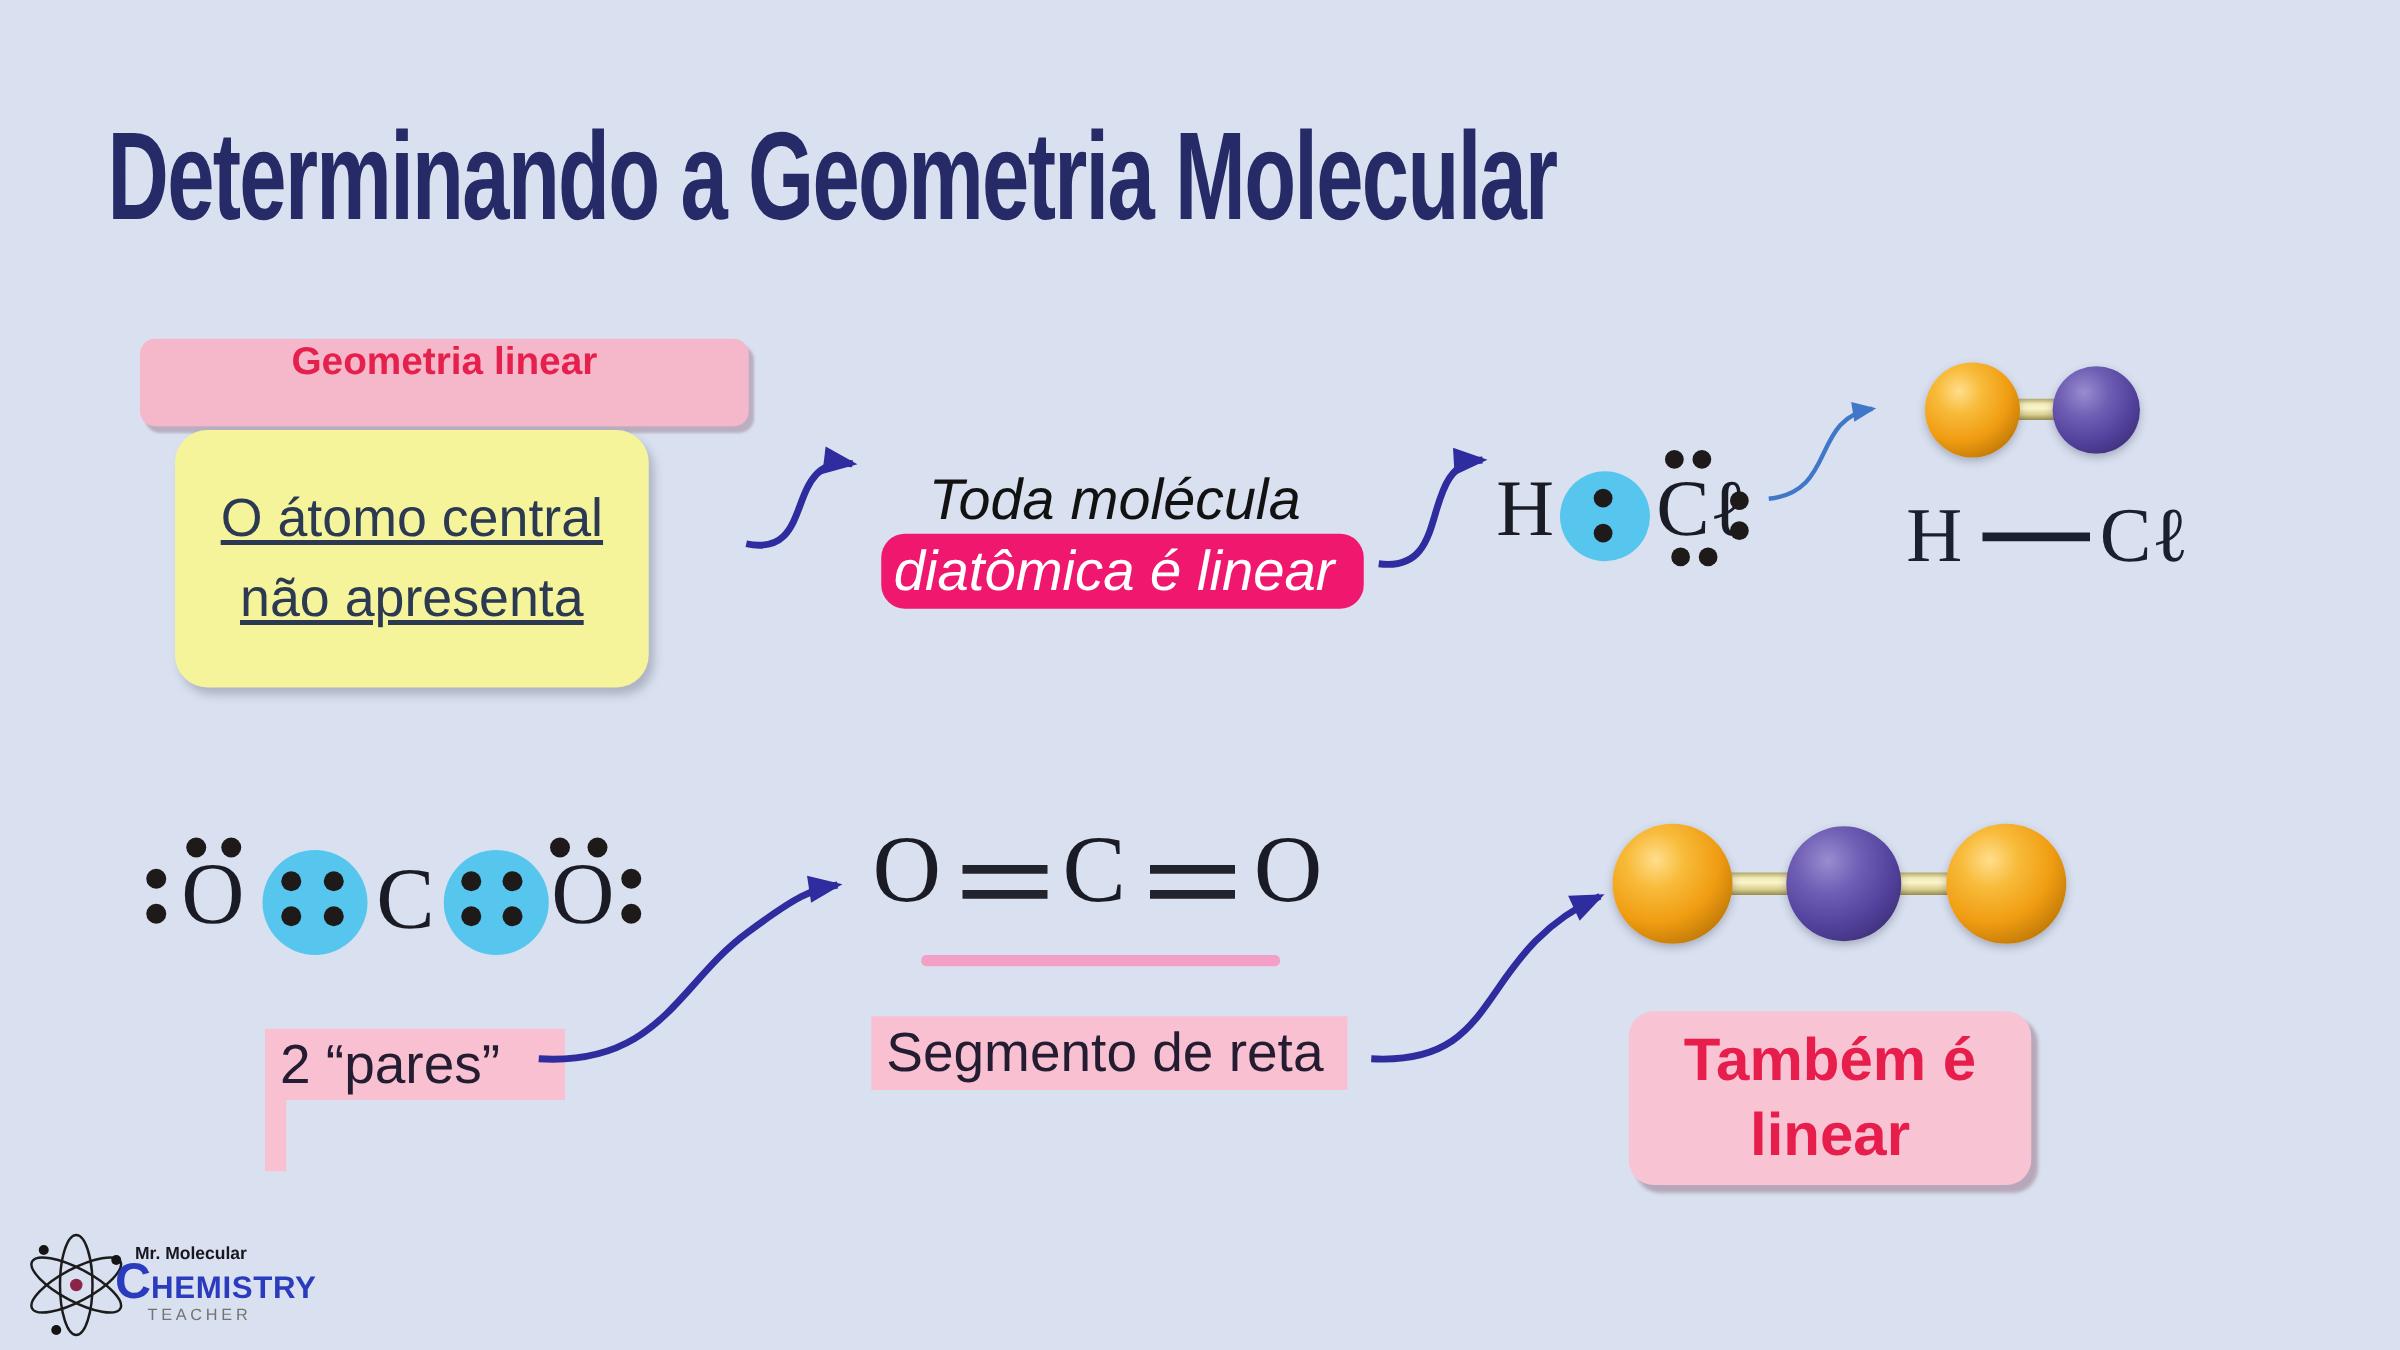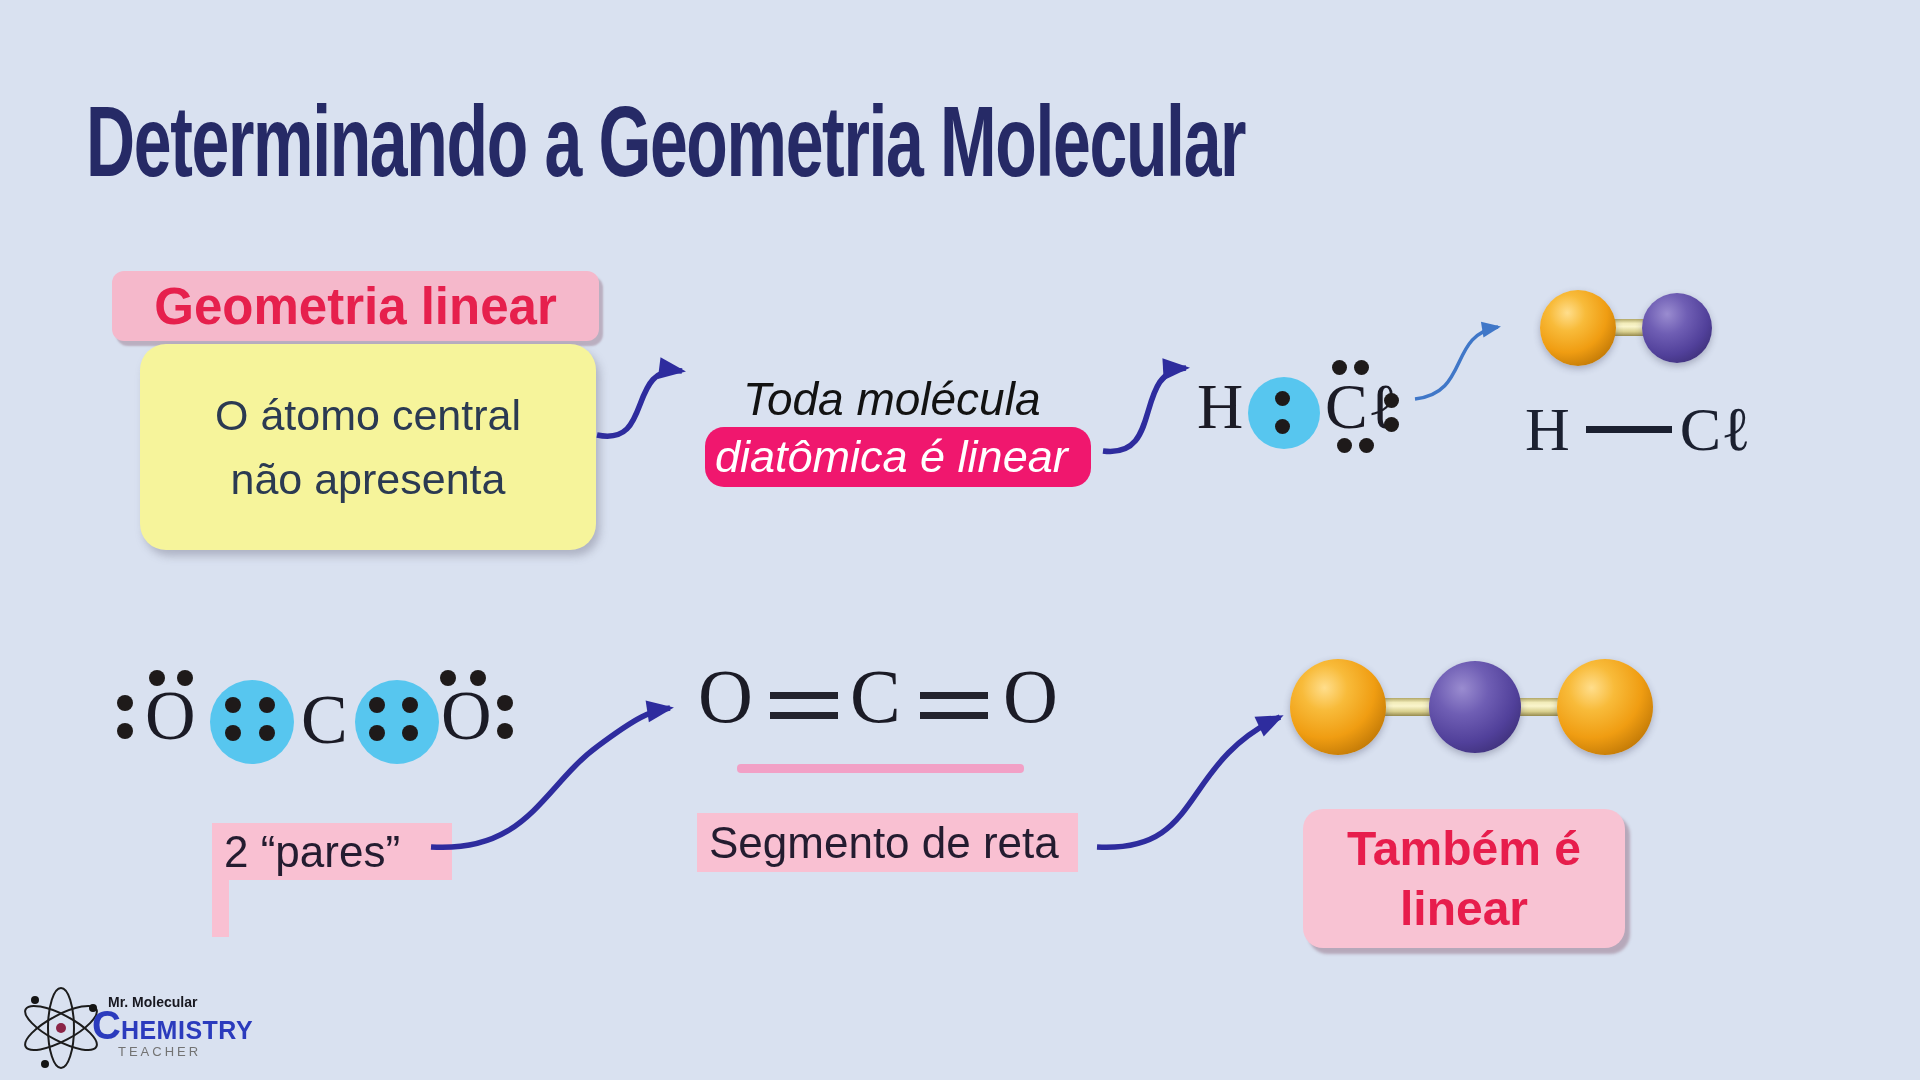--- a/index.html
+++ b/index.html
@@ -4,25 +4,25 @@
 <style>
   html,body{margin:0;padding:0;background:#d9e1f0;}
   .slide{position:relative;width:1920px;height:1080px;background:#d9e1f0;overflow:hidden;
          font-family:"Liberation Sans",sans-serif;}
   .abs{position:absolute;}
   
   .title{position:absolute;left:86px;top:84px;font-size:100px;font-weight:700;color:#262a66;
          letter-spacing:-2px;transform:scaleX(0.68);transform-origin:left top;white-space:nowrap;margin:0;}
   
   .header-pink{position:absolute;left:112px;top:271px;width:487px;height:70px;background:#f5b8cb;
-         border-radius:12px;display:flex;align-items:center;justify-content:center;
-         font-size:51px;font-weight:600;color:#e6204d;box-shadow:4px 5px 2px rgba(140,100,120,.4);}
-  .yellow-box{position:absolute;left:140px;top:344px;width:456px;height:206px;background:#f6f49b;
+         border-radius:12px;display:flex;align-items:flex-start;justify-content:center;
+         font-size:31px;font-weight:600;color:#e6204d;box-shadow:4px 5px 2px rgba(140,100,120,.4);}
+  .yellow-box{position:absolute;left:140px;top:344px;width:379px;height:206px;background:#f6f49b;
          border-radius:26px;box-shadow:4px 6px 8px rgba(110,110,130,.4);display:flex;flex-direction:column;
-         justify-content:center;align-items:center;font-size:43px;color:#2b3a52;line-height:1.5;}
+         justify-content:center;align-items:center;font-size:43px;color:#2b3a52;line-height:1.5;text-decoration:underline;}
   .note-plain{position:absolute;left:743px;top:372px;font-size:46px;font-style:italic;color:#121212;}
   .note-hl{position:absolute;left:705px;top:427px;width:386px;height:60px;background:#f0176e;color:#ffffff;
          font-style:italic;font-size:45px;display:flex;align-items:center;padding-left:10px;box-sizing:border-box;border-radius:19px;}
   .hl-pink{position:absolute;background:#f9c0d2;color:#241c30;font-size:44px;display:flex;align-items:center;
          padding:0 12px;box-sizing:border-box;}
   .pink-strip{position:absolute;left:212px;top:880px;width:17px;height:57px;background:#f9c0d2;}
   .underline-pink{position:absolute;left:737px;top:764px;width:287px;height:9px;background:#f2a0c6;border-radius:4px;}
   .tambem{position:absolute;left:1303px;top:809px;width:322px;height:139px;background:#f8c3d3;border-radius:20px;
          box-shadow:5px 6px 3px rgba(140,100,120,.45);display:flex;flex-direction:column;justify-content:center;
          align-items:center;font-size:48px;font-weight:600;color:#e71d4c;line-height:1.25;}

